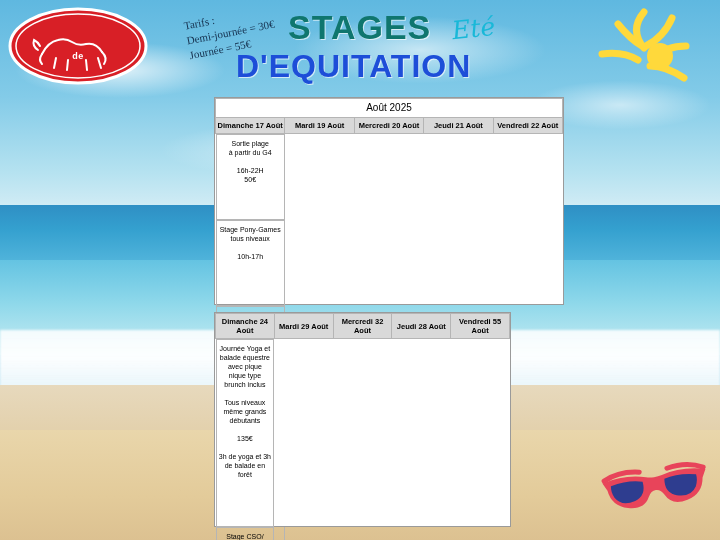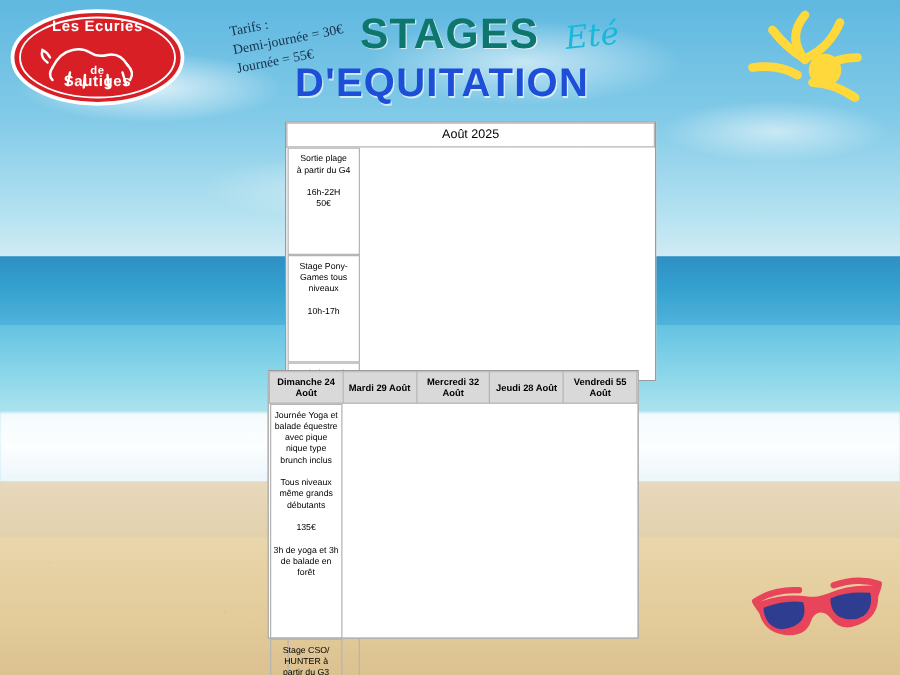--- a/index.html
+++ b/index.html
@@ -145,24 +145,24 @@
 
   
   .sheet {
     position: absolute;
     z-index: 6;
     background: #ffffff;
     border: 1px solid #9a9a9a;
     box-sizing: border-box;
   }
   .sheet-top {
-    left: 228px; top: 97px; width: 297px; height: 208px;
+    left: 214px; top: 97px; width: 350px; height: 208px;
   }
   .sheet-bot {
-    left: 214px; top: 296px; width: 297px; height: 215px;
+    left: 214px; top: 312px; width: 297px; height: 215px;
   }
   table {
     border-collapse: collapse;
     width: 100%;
     table-layout: fixed;
   }
   td, th {
     border: 1px solid #b5b5b5;
     vertical-align: top;
     padding: 2px 2px;
@@ -241,40 +241,45 @@
     <ellipse cx="70" cy="40" rx="68" ry="37" fill="#d81f26" stroke="#ffffff" stroke-width="3"></ellipse>
     <ellipse cx="70" cy="40" rx="62" ry="32" fill="none" stroke="#ffffff" stroke-width="1.5"></ellipse>
     <g fill="none" stroke="#ffffff" stroke-width="2" stroke-linecap="round">
       <path d="M34 48 q6 -12 16 -14 q8 -2 14 2 q6 4 14 2 q10 -2 16 8"></path>
       <path d="M34 48 q-4 6 0 10"></path>
       <path d="M94 46 q6 6 2 12"></path>
       <path d="M48 52 l-2 10 M60 54 l-1 10 M78 54 l1 10 M90 52 l3 10"></path>
       <path d="M30 44 q-6 -4 -4 -10 q4 2 6 6"></path>
     </g>
   </svg>
-  <div class="logo-text-top">Les Ecuries</div>
   <div class="logo-text-mid">de</div>
-  <div class="logo-text-bot">Sautiges</div>
 </div>
 
 <div class="tarifs">
   <div>Tarifs :</div>
   <div>Demi-journée = 30€</div>
   <div>Journée = 55€</div>
 </div>
 
 <div class="title-main">STAGES</div>
 <div class="title-ete">Eté</div>
 <div class="title-sub">D'EQUITATION</div>
 
 <div class="sheet sheet-top">
   <table>
     <tbody>
         <tr class="month-row">
       <td colspan="5">Août 2025</td>
+    </tr>
+    <tr class="hdr">
+      <td>Dimanche 17 Août</td>
+      <td>Mardi 19 Août</td>
+      <td>Mercredi 20 Août</td>
+      <td>Jeudi 21 Août</td>
+      <td>Vendredi 22 Août</td>
     </tr>
     <tr class="body-row">
       <td class="cell-block pad-top">Sortie plage
 à partir du G4
 
 16h-22H
 50€</td>
       <td class="cell-block pad-top">Stage Pony-Games tous niveaux
 
 10h-17h</td>

